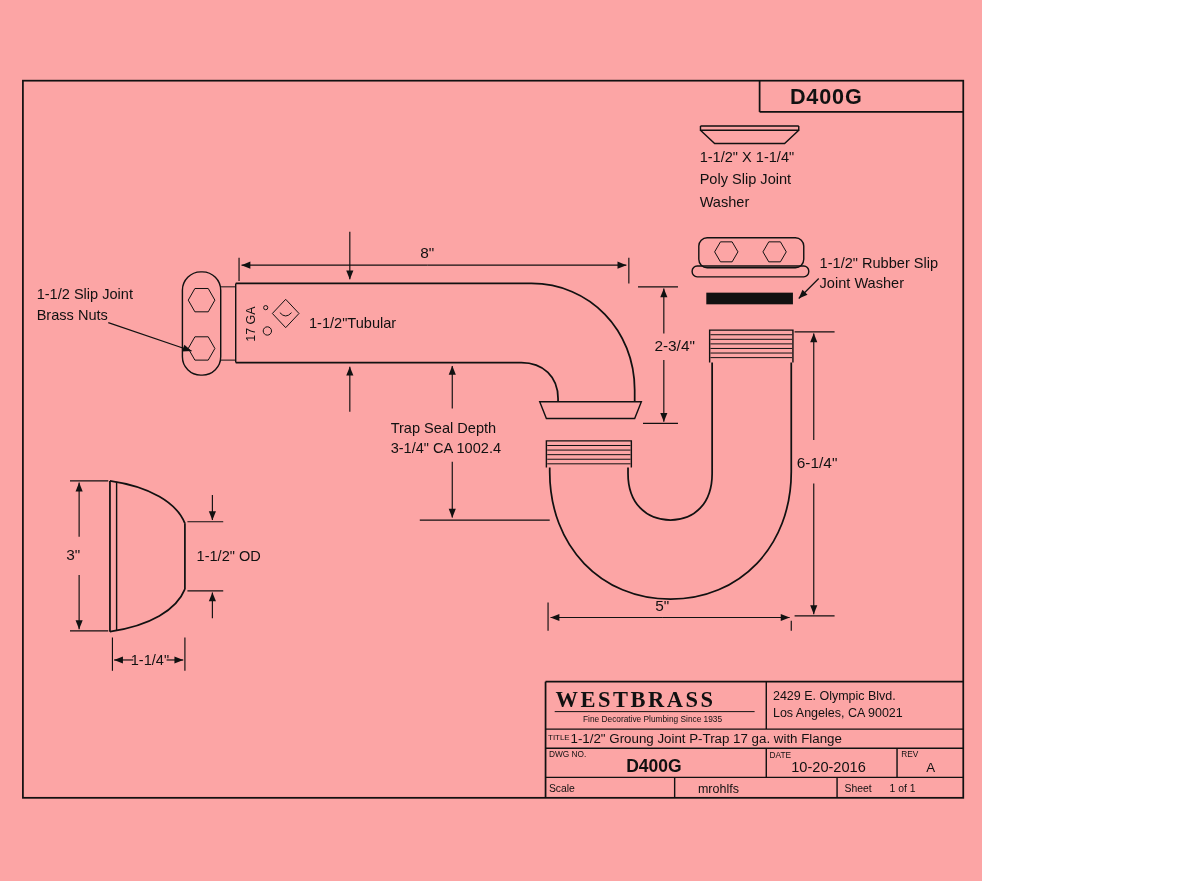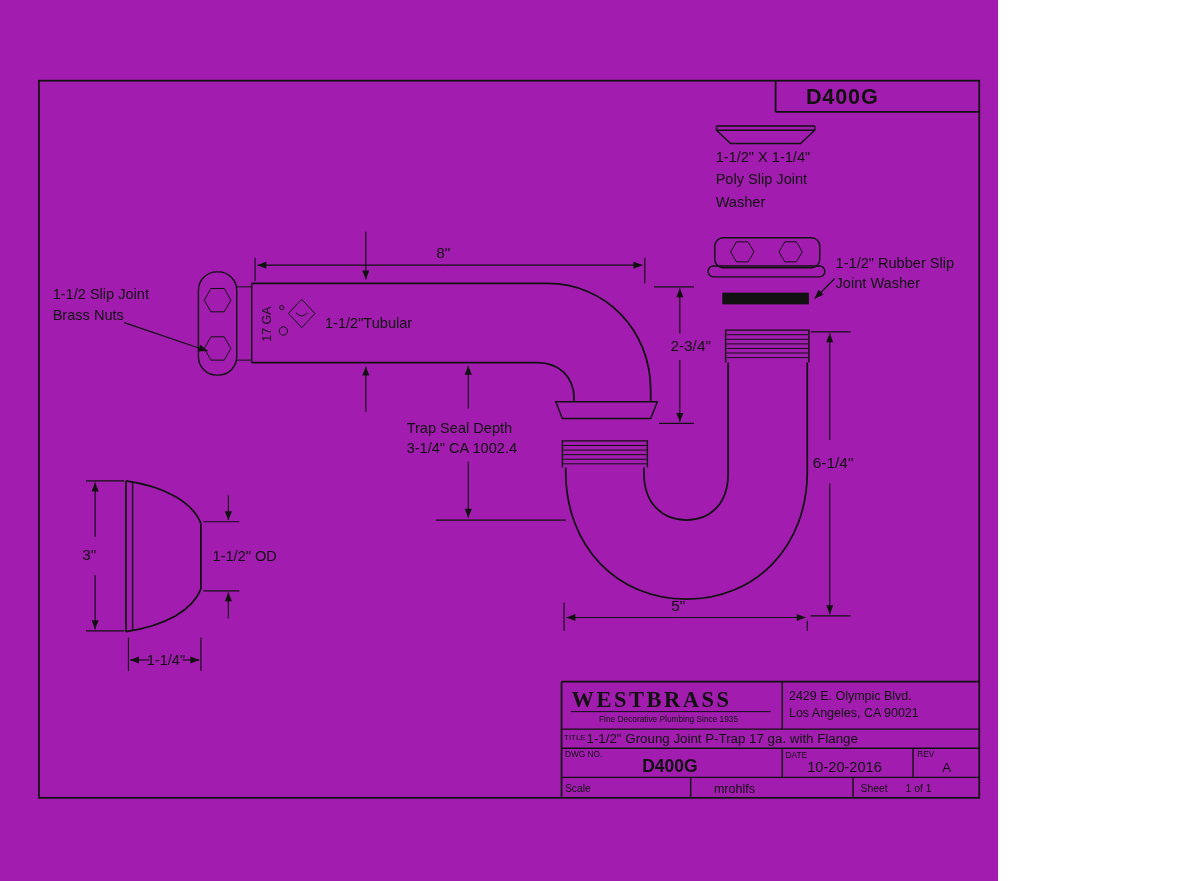--- a/index.html
+++ b/index.html
@@ -1,19 +1,18 @@
 <!DOCTYPE html>
 <html><head>
 <meta charset="utf-8">
 <style>
   html,body{margin:0;padding:0;background:#ffffff;}
   .sheet{
-    width:982px;height:881px;background:#a21caf;position:relative;
+    width:982px;height:881px;background:#fca5a5;position:relative;
     font-family:"Liberation Sans",sans-serif;
-    padding-left:16px;
   }
   svg{display:block;width:100%;height:100%;}
   .ln{stroke:#111111;fill:none;stroke-width:1.7;stroke-linecap:butt;stroke-linejoin:miter;}
   .w2{stroke-width:2.1;}
   .w1{stroke-width:1.2;}
   .dimln{stroke:#111111;fill:none;stroke-width:1.4;}
   .ink{fill:#111111;stroke:none;}
   text{fill:#111111;font-family:"Liberation Sans",sans-serif;}
   .t17{font-size:17.5px;}
   .t18{font-size:18.5px;}

